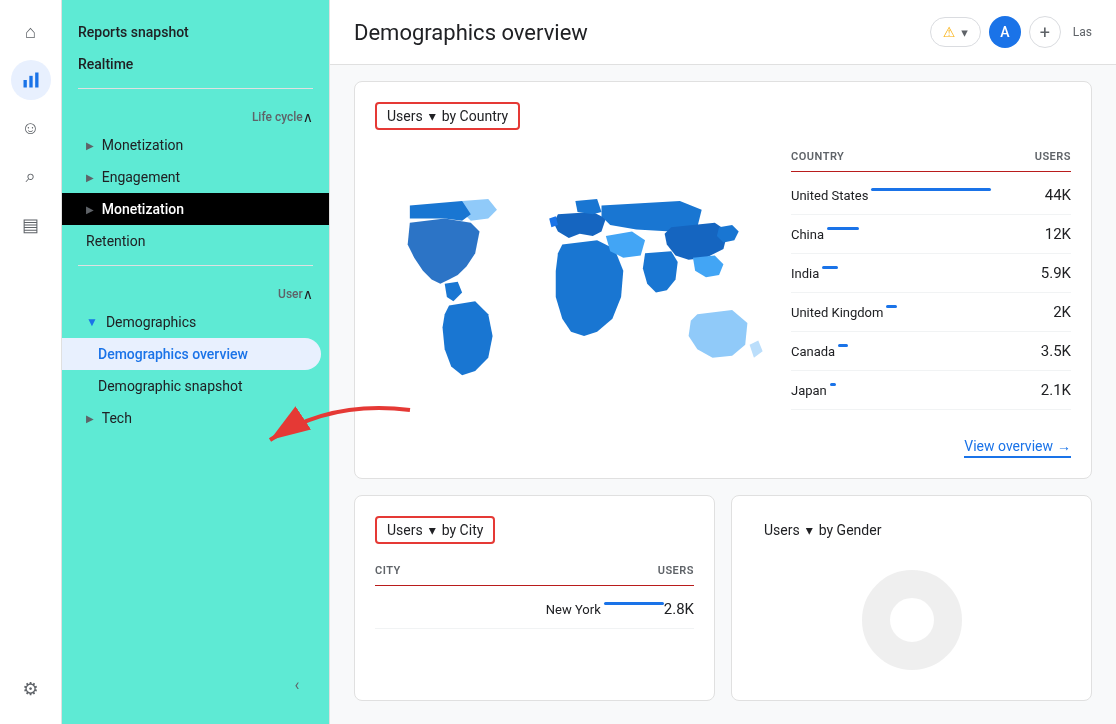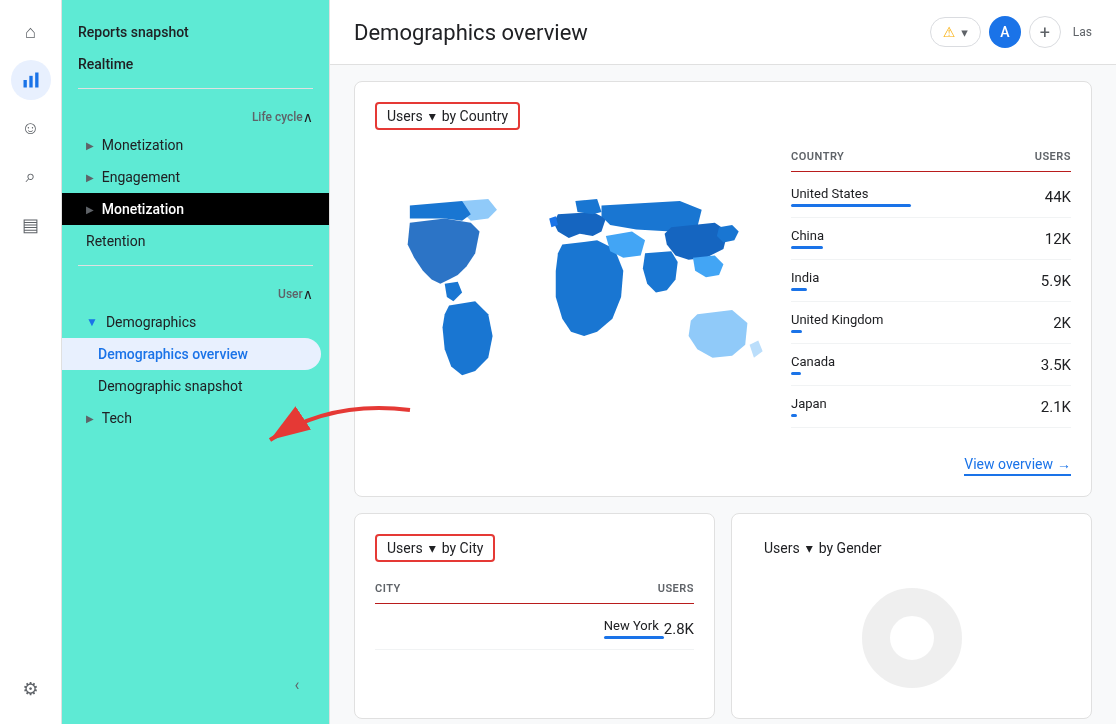--- a/index.html
+++ b/index.html
@@ -254,21 +254,21 @@
     }
     .table-row {
       display: flex;
       justify-content: space-between;
       align-items: center;
       padding: 10px 0;
       border-bottom: 1px solid #f1f3f4;
     }
     .table-row-left {
       display: flex;
-      flex-direction: column;
+      flex-direction: row;
       gap: 3px;
     }
     .country-name {
       font-size: 13px;
       color: #202124;
     }
     .country-bar {
       height: 3px;
       background: #1a73e8;
       border-radius: 2px;

